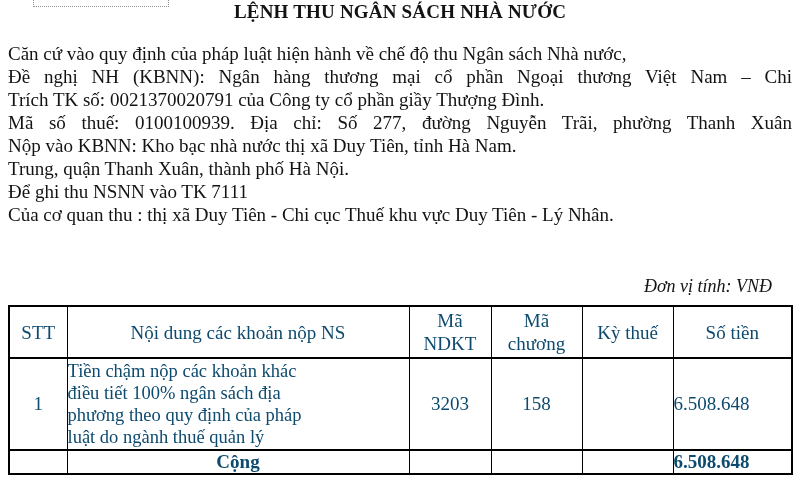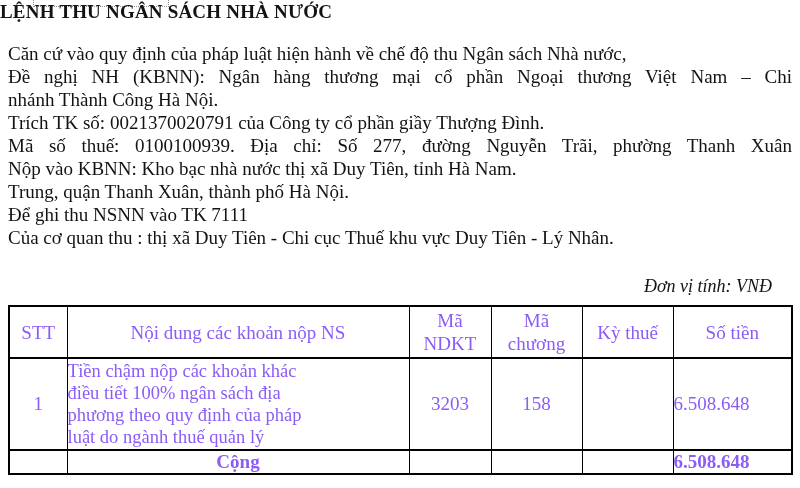--- a/index.html
+++ b/index.html
@@ -20,20 +20,21 @@
     width: 134px;
     height: 9px;
     border: 1px dotted #8f8f8f;
     border-top: none;
   }
   .title {
     position: absolute;
     top: 1px;
     left: 0;
     width: 100%;
+    text-align: center;
     font-size: 19px;
     font-weight: bold;
     letter-spacing: 0.2px;
   }
   .body-text {
     position: absolute;
     top: 42px;
     left: 8px;
     width: 784px;
     font-size: 19px;
@@ -54,21 +55,21 @@
   }
   table.budget-table {
     position: absolute;
     top: 305px;
     left: 8px;
     width: 783px;
     border-collapse: collapse;
     table-layout: fixed;
     border: 2px solid #000;
     font-size: 19px;
-    color: #8b5cf6;
+    color: #0c4a6e;
   }
   .budget-table th, .budget-table td {
     border: 1px solid #000;
     padding: 0;
     vertical-align: middle;
     overflow: hidden;
   }
   .budget-table thead tr { height: 52px; }
   .budget-table thead th {
     font-weight: normal;
@@ -98,21 +99,20 @@
 
 <div class="doc">
 
   <div class="crop-box"></div>
 
   <div class="title">LỆNH THU NGÂN SÁCH NHÀ NƯỚC</div>
 
   <div class="body-text">
     <div class="para">Căn cứ vào quy định của pháp luật hiện hành về chế độ thu Ngân sách Nhà nước,</div>
     <div class="para line-justify">Đề nghị NH (KBNN): Ngân hàng thương mại cổ phần Ngoại thương Việt Nam – Chi</div>
-    <div class="para">nhánh Thành Công Hà Nội.</div>
     <div class="para">Trích TK số: 0021370020791 của Công ty cổ phần giầy Thượng Đình.</div>
     <div class="para line-justify">Mã số thuế: 0100100939. Địa chỉ: Số 277, đường Nguyễn Trãi, phường Thanh Xuân</div>
     <div class="para">Nộp vào KBNN: Kho bạc nhà nước thị xã Duy Tiên, tỉnh Hà Nam.</div>
     <div class="para">Trung, quận Thanh Xuân, thành phố Hà Nội.</div>
     <div class="para">Để ghi thu NSNN vào TK 7111</div>
     <div class="para">Của cơ quan thu : thị xã Duy Tiên - Chi cục Thuế khu vực Duy Tiên - Lý Nhân.</div>
   </div>
 
   <div class="unit-note">Đơn vị tính: VNĐ</div>
 

